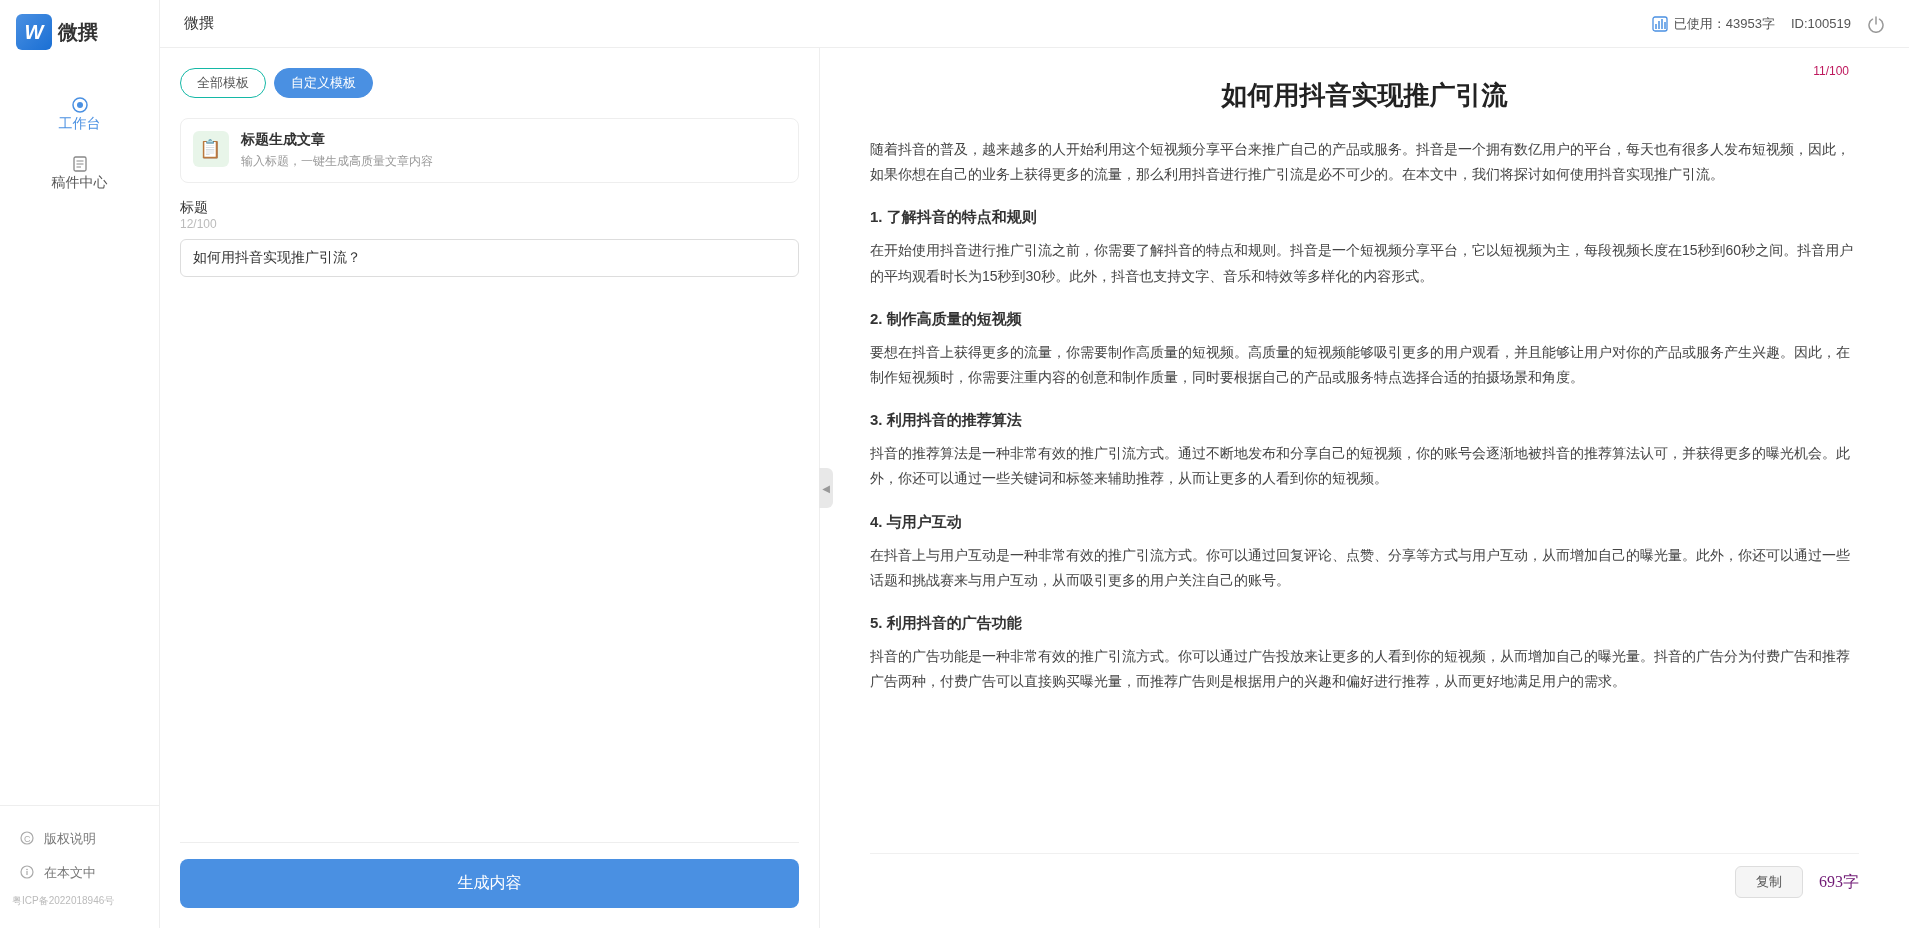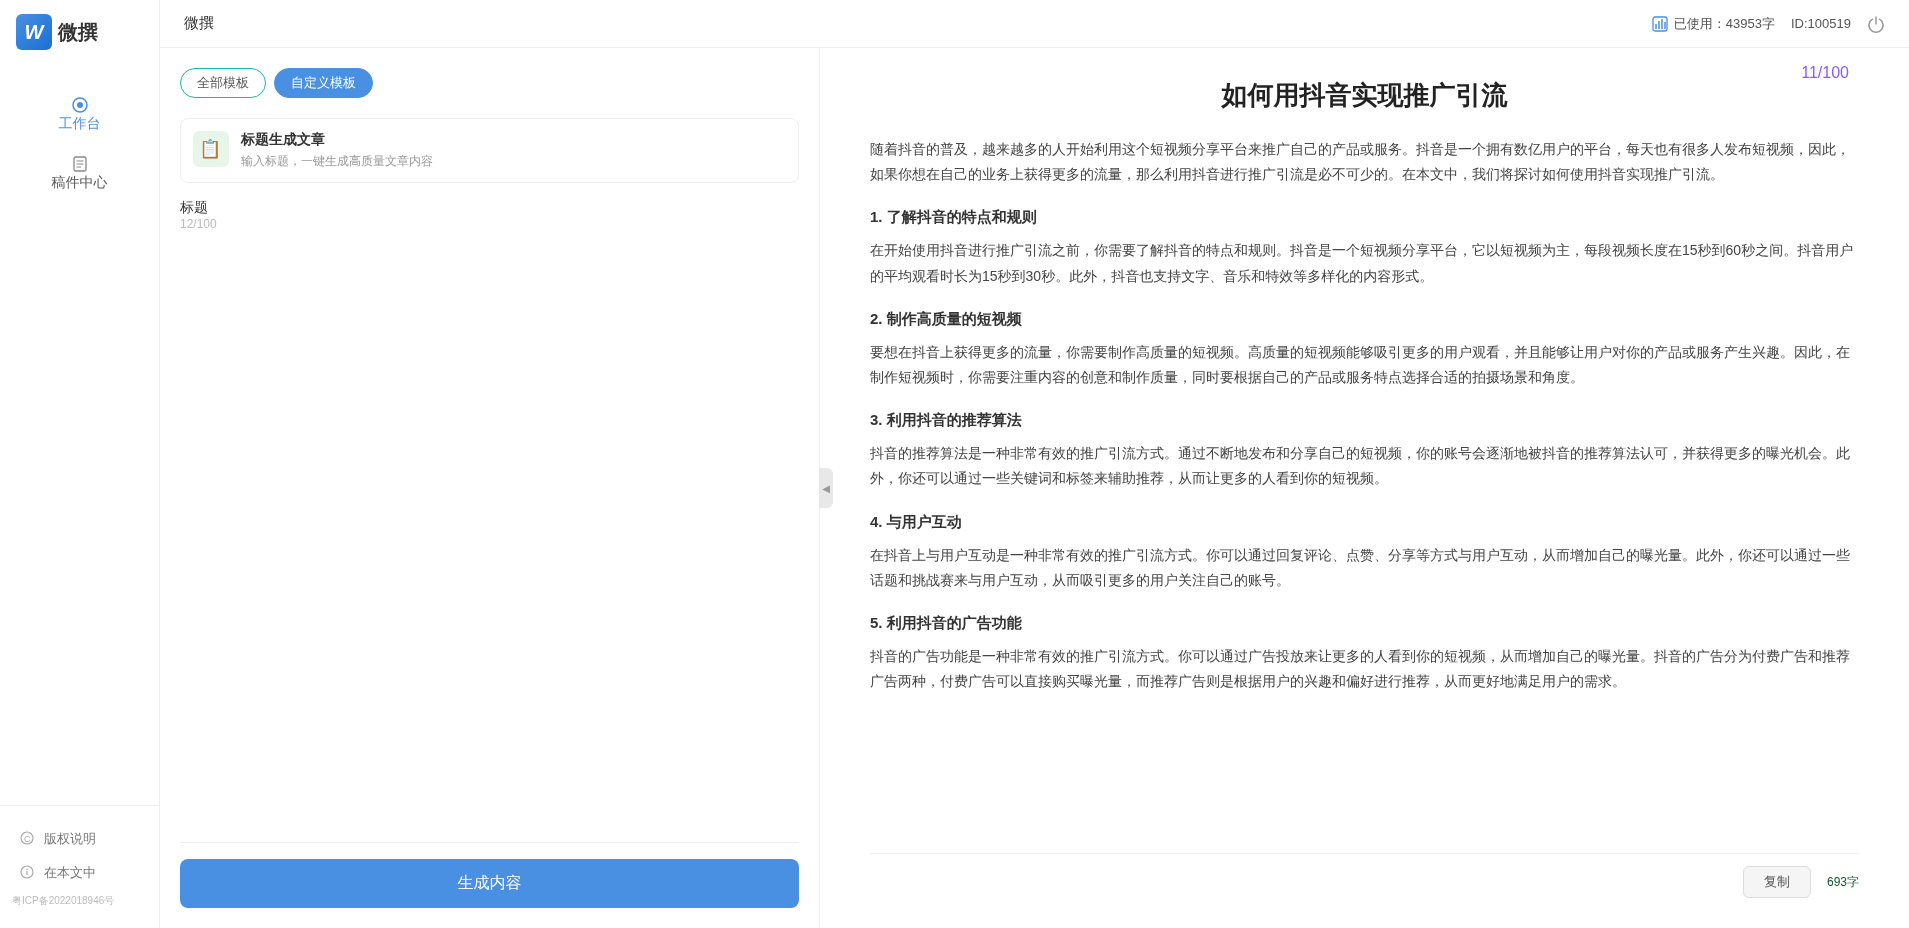--- a/index.html
+++ b/index.html
@@ -290,22 +290,22 @@
       display: flex;
       flex-direction: column;
       overflow: hidden;
       padding: 30px 50px;
       position: relative;
     }
     .article-page-count {
       position: absolute;
       top: 16px;
       right: 60px;
-      font-size: 16px;
-      color: #8b5cf6;
+      font-size: 12px;
+      color: #be185d;
       text-align: center;
     }
     .article-title {
       font-size: 26px;
       font-weight: bold;
       color: #222;
       text-align: center;
       margin-bottom: 24px;
     }
     .article-body {
@@ -336,22 +336,23 @@
       padding: 6px 20px;
       background: #f5f5f5;
       border: 1px solid #ddd;
       border-radius: 6px;
       font-size: 13px;
       cursor: pointer;
       color: #555;
       font-family: inherit;
     }
     .word-count {
-      font-size: 12px;
-      color: #14532d;
+      font-size: 16px;
+      color: #701a75;
+      font-family: Liberation Serif, serif;
     }
 
     
     .article-body::-webkit-scrollbar { width: 4px; }
     .article-body::-webkit-scrollbar-thumb { background: #ddd; border-radius: 2px; }
   </style>
 </head>
 <body>
 
 <div class="sidebar">
@@ -448,20 +449,21 @@
           <div class="title">标题生成文章</div>
           <div class="desc">输入标题，一键生成高质量文章内容</div>
         </div>
       </div>
 
       <div class="form-section">
         <div class="form-label">
           <span>标题</span>
           <span class="form-label-count">12/100</span>
         </div>
+        <input class="form-input" type="text" value="如何用抖音实现推广引流？" style="">
 
       </div>
 
       <hr class="divider">
       <button class="generate-btn">生成内容</button>
     </div>
 
     <div class="right-panel">
       <span class="article-page-count">11/100</span>
       <h1 class="article-title">如何用抖音实现推广引流</h1>

